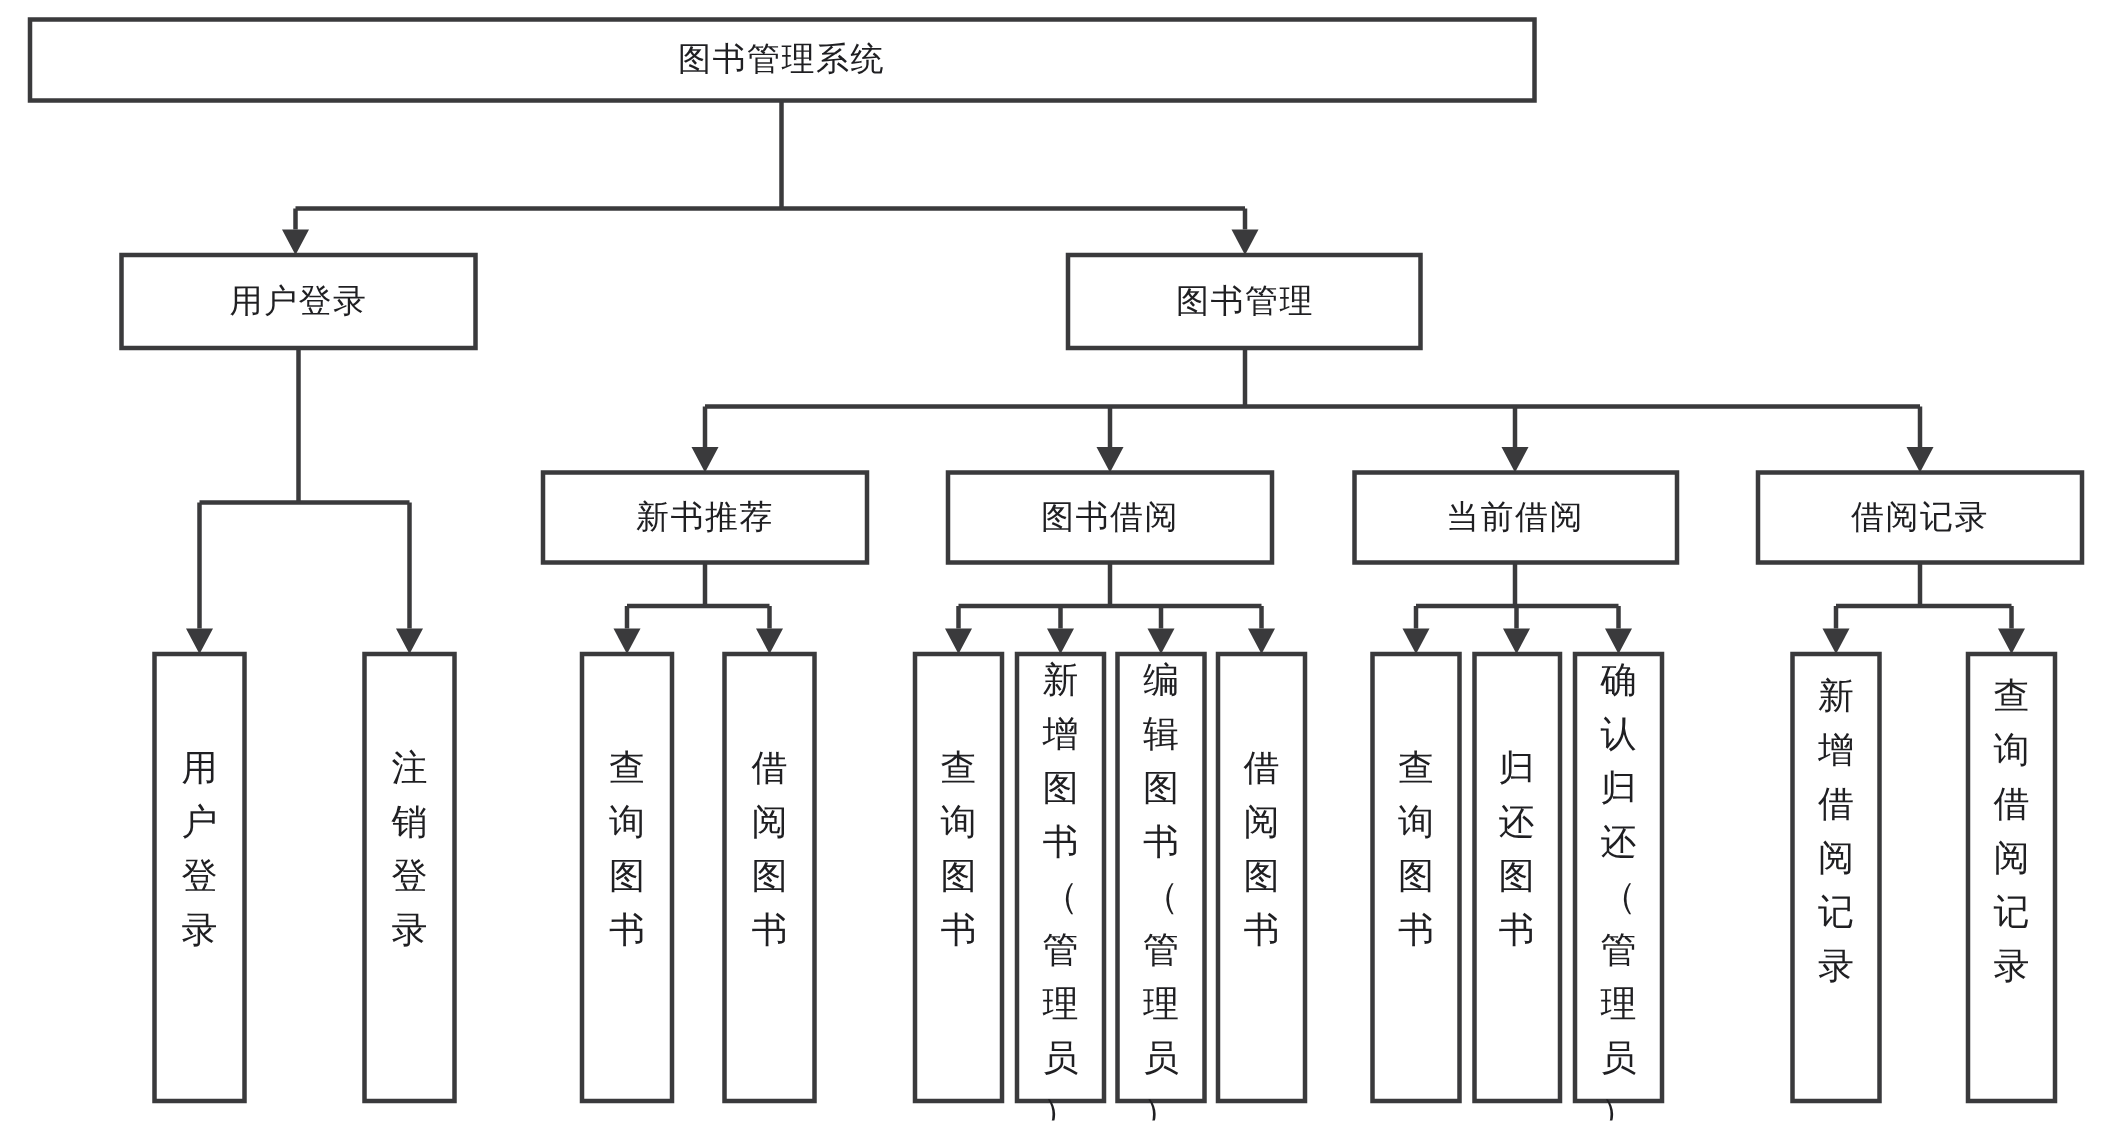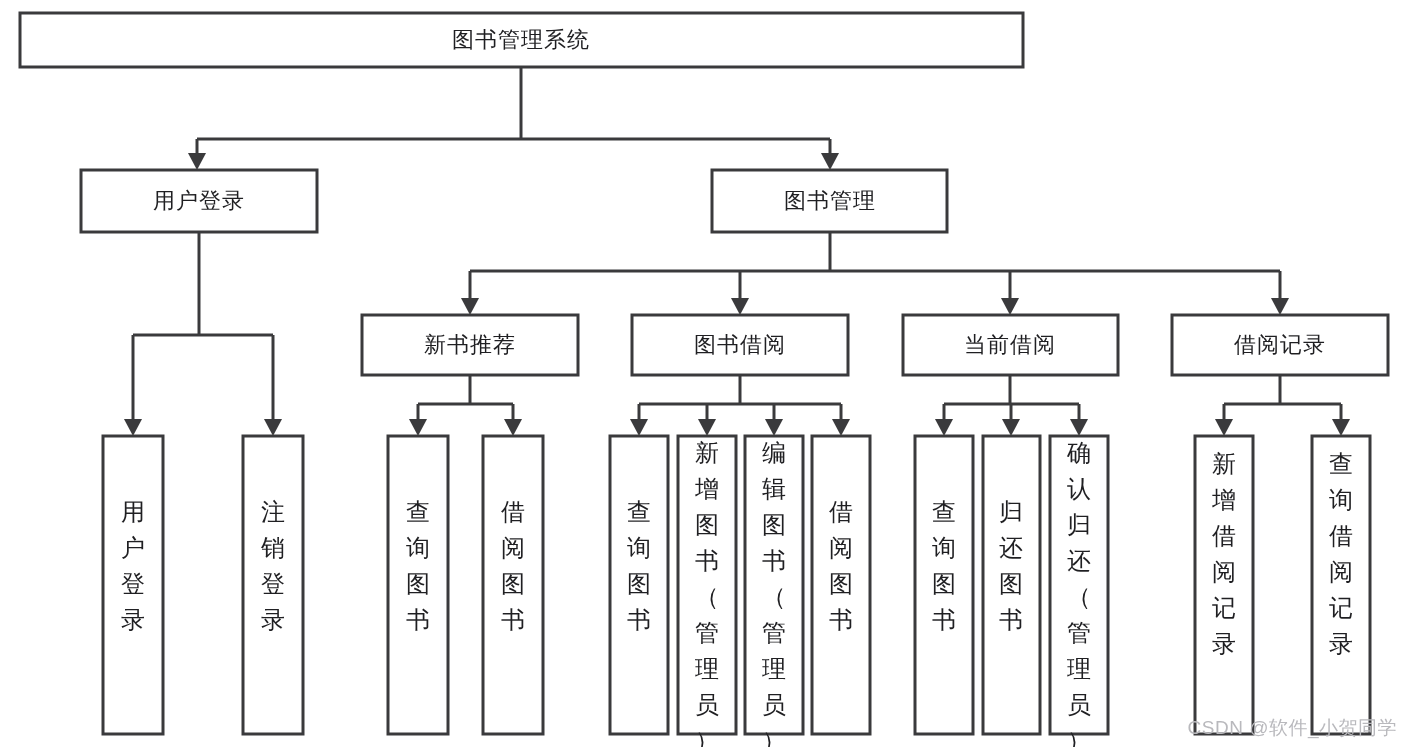--- a/index.html
+++ b/index.html
@@ -232,14 +232,13 @@
       <rect class="node-rect" x="1195" y="436" width="58" height="298"></rect>
       <text class="leaf-label" x="1224" y="472"><tspan x="1224" y="472">新</tspan><tspan x="1224" y="508">增</tspan><tspan x="1224" y="544">借</tspan><tspan x="1224" y="580">阅</tspan><tspan x="1224" y="616">记</tspan><tspan x="1224" y="652">录</tspan></text>
     </g>
     <g>
       <rect class="node-rect" x="1312" y="436" width="58" height="298"></rect>
       <text class="leaf-label" x="1341" y="472"><tspan x="1341" y="472">查</tspan><tspan x="1341" y="508">询</tspan><tspan x="1341" y="544">借</tspan><tspan x="1341" y="580">阅</tspan><tspan x="1341" y="616">记</tspan><tspan x="1341" y="652">录</tspan></text>
     </g>
 
   </svg>
 
-  <div class="watermark">CSDN @软件_小贺同学</div>
 </div>
 
 </body></html>

